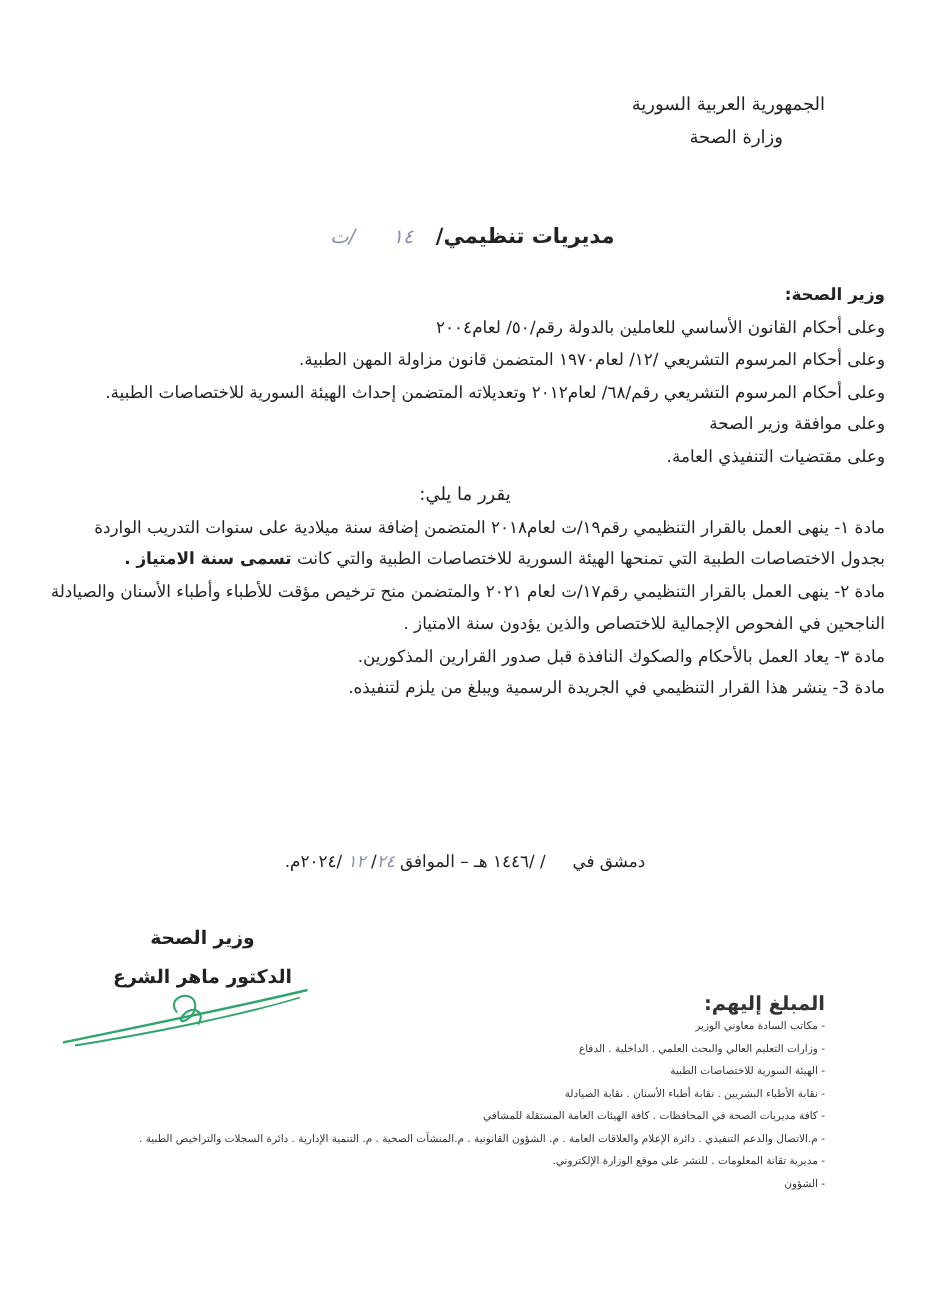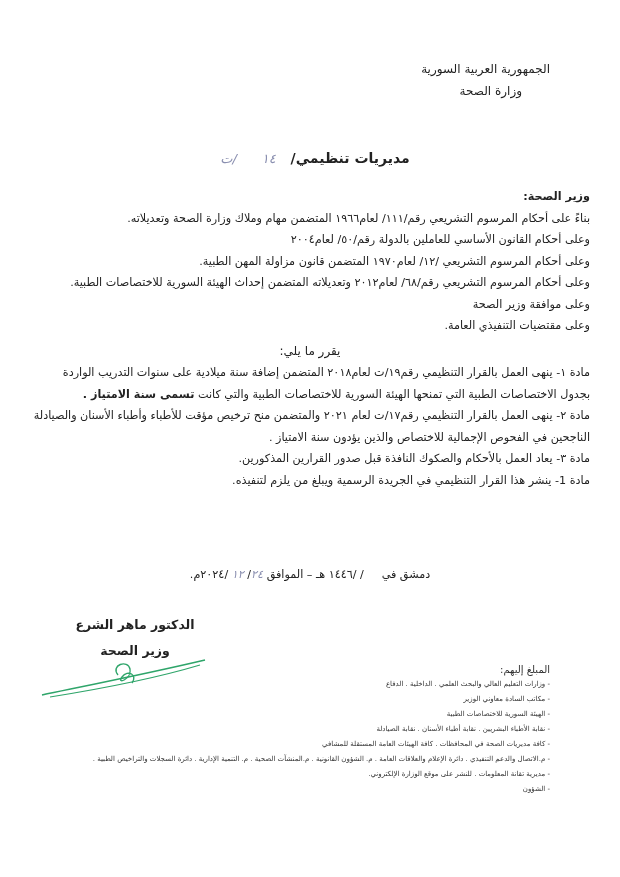--- a/index.html
+++ b/index.html
@@ -12,82 +12,81 @@
   .title .hand { color:#8a8fb0; font-weight:normal; font-style:italic; font-size:13px; margin:0 10px; }
   .body { right:30px; left:30px; font-size:11.2px; line-height:21.5px; white-space:normal; }
   .body p { margin:0; }
   .bold { font-weight:bold; }
   .decides { font-weight:normal; font-size:12px; text-align:center; margin:4px 0 0 0 !important; }
   .date { top:568px; left:0; right:0; text-align:center; font-size:11.2px; }
   .date .hand { color:#8a8fb0; font-style:italic; margin:0 0; }
   .sig { left:60px; width:150px; text-align:center; font-weight:bold; font-size:12.5px; line-height:26px; }
   .sigline { left:40px; top:655px; }
   .dist { right:70px; top:662px; font-size:7px; line-height:15px; color:#333; }
-  .dist .head { font-weight:normal; font-size:10px; }
+  .dist .head { font-weight:bold; font-size:13px; }
 </style>
 </head>
 <body>
 
 <div class="page">
 
   <div class="abs hdr" style="top:58px;">
     <div>الجمهورية العربية السورية</div>
     <div class="l2">وزارة الصحة</div>
   </div>
 
   <div class="abs title">
     <span>مديريات تنظيمي/</span>
     <span class="hand">١٤</span>
     <span class="hand">/ت</span>
   </div>
 
   <div class="abs body" style="top:186px;">
     <p class="bold">وزير الصحة:</p>
-    <p>بناءً على أحكام المرسوم التشريعي رقم/١١١/ لعام١٩٦٦ المتضمن مهام وملاك وزارة الصحة وتعديلاته.</p>
     <p>وعلى أحكام القانون الأساسي للعاملين بالدولة رقم/٥٠/ لعام٢٠٠٤</p>
     <p>وعلى أحكام المرسوم التشريعي /١٢/ لعام١٩٧٠ المتضمن قانون مزاولة المهن الطبية.</p>
     <p>وعلى أحكام المرسوم التشريعي رقم/٦٨/ لعام٢٠١٢ وتعديلاته المتضمن إحداث الهيئة السورية للاختصاصات الطبية.</p>
     <p>وعلى موافقة وزير الصحة</p>
     <p>وعلى مقتضيات التنفيذي العامة.</p>
 
     <p class="decides">يقرر ما يلي:</p>
 
     <p>
       <span>مادة ١- ينهى العمل بالقرار التنظيمي رقم١٩/ت لعام٢٠١٨ المتضمن إضافة سنة ميلادية على سنوات التدريب الواردة بجدول الاختصاصات الطبية التي تمنحها الهيئة السورية للاختصاصات الطبية والتي كانت</span>
       <span class="bold">تسمى سنة الامتياز .</span>
     </p>
     <p>مادة ٢- ينهى العمل بالقرار التنظيمي رقم١٧/ت لعام ٢٠٢١ والمتضمن منح ترخيص مؤقت للأطباء وأطباء الأسنان والصيادلة الناجحين في الفحوص الإجمالية للاختصاص والذين يؤدون سنة الامتياز .</p>
     <p>مادة ٣- يعاد العمل بالأحكام والصكوك النافذة قبل صدور القرارين المذكورين.</p>
-    <p>مادة 1- ينشر هذا القرار التنظيمي في الجريدة الرسمية ويبلغ من يلزم لتنفيذه.</p>
+    <p>مادة 3- ينشر هذا القرار التنظيمي في الجريدة الرسمية ويبلغ من يلزم لتنفيذه.</p>
   </div>
 
   <div class="abs date">
     <span>دمشق في</span>
     &nbsp;&nbsp;&nbsp;
     <span>/   /١٤٤٦ هـ – الموافق</span>
     <span class="hand">٢٤</span>/
     <span class="hand">١٢</span>
     <span>/٢٠٢٤م.</span>
   </div>
 
   <div class="abs sig" style="top:612px;">
+    <div>وزير الصحة</div>
     <div>الدكتور ماهر الشرع</div>
-    <div>وزير الصحة</div>
   </div>
 
   <svg class="abs sigline" width="170" height="45" viewBox="0 0 170 45">
     <path d="M2 40 C 50 30, 110 18, 165 5" stroke="#2fa56a" stroke-width="1.6" fill="none"></path>
     <path d="M10 42 C 60 34, 120 22, 160 10" stroke="#2fa56a" stroke-width="1.2" fill="none"></path>
     <path d="M78 20 C 70 10, 88 4, 90 14 C 92 24, 76 30, 82 22 C 88 14, 98 20, 92 28" stroke="#2fa56a" stroke-width="1.4" fill="none"></path>
   </svg>
 
   <div class="abs dist">
     <div class="head">المبلغ إليهم:</div>
+    <div>- مكاتب السادة معاوني الوزير</div>
     <div>- وزارات التعليم العالي والبحث العلمي . الداخلية . الدفاع</div>
-    <div>- مكاتب السادة معاوني الوزير</div>
     <div>- الهيئة السورية للاختصاصات الطبية</div>
     <div>- نقابة الأطباء البشريين . نقابة أطباء الأسنان . نقابة الصيادلة</div>
     <div>- كافة مديريات الصحة في المحافظات . كافة الهيئات العامة المستقلة للمشافي</div>
     <div>- م.الاتصال والدعم التنفيذي . دائرة الإعلام والعلاقات العامة . م. الشؤون القانونية . م.المنشآت الصحية . م. التنمية الإدارية . دائرة السجلات والتراخيص الطبية .</div>
     <div>- مديرية تقانة المعلومات . للنشر على موقع الوزارة الإلكتروني.</div>
     <div>- الشؤون</div>
   </div>
 
 </div>
 

